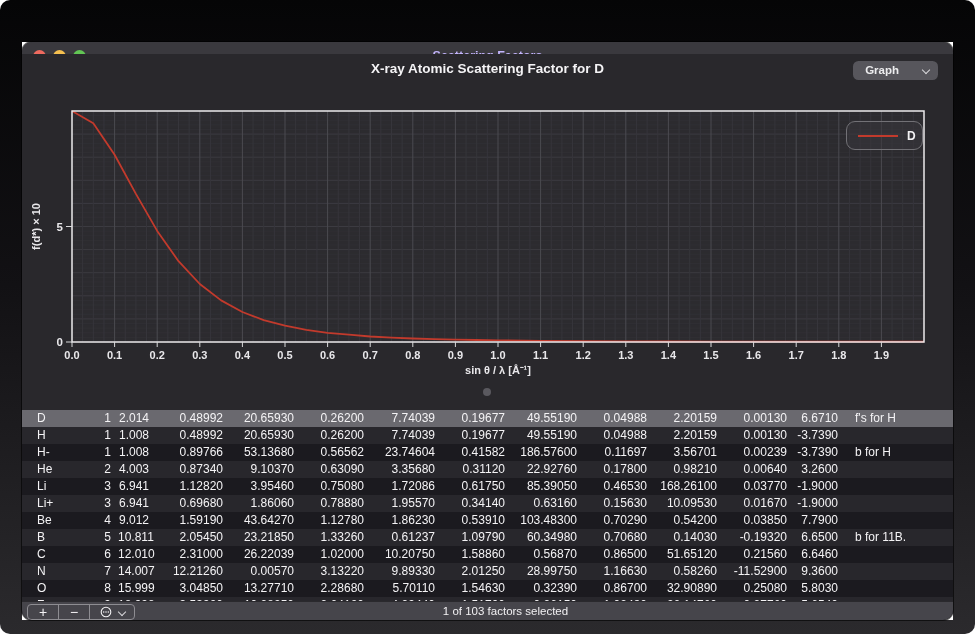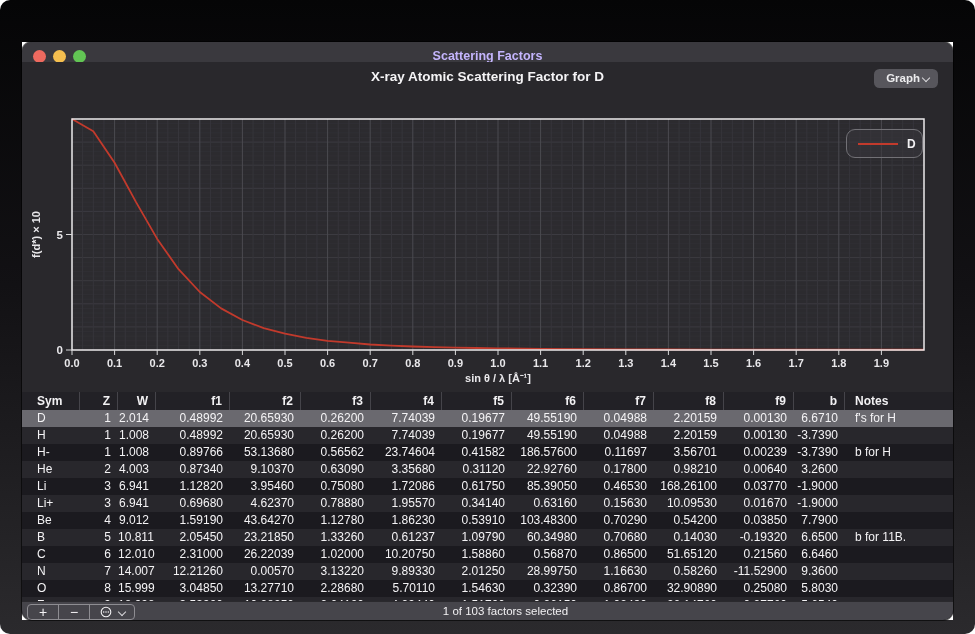--- a/index.html
+++ b/index.html
@@ -21,24 +21,24 @@
   }
   
   .titlebar{position:absolute;left:0;top:0;width:100%;height:28px;background:#3a393e;border-bottom:1px solid #232226;}
   .titlebar .title{position:absolute;left:0;right:0;top:0;height:44px;line-height:28px;text-align:center;
     font-size:12.5px;font-weight:700;color:#c4b5fd;}
   .tl{position:absolute;top:7.5px;width:13px;height:13px;border-radius:50%;}
   .tl.close{left:10.5px;background:#ee6a5f;}
   .tl.min{left:30.5px;background:#f5bf4f;}
   .tl.zoom{left:50.5px;background:#62c554;}
   
-  .chart-section{position:absolute;left:0;top:20px;width:100%;height:322px;background:#29282c;}
+  .chart-section{position:absolute;left:0;top:12px;width:100%;height:322px;background:#29282c;}
   .chart-title{position:absolute;left:0;top:7px;width:100%;text-align:center;font-size:13.5px;font-weight:600;color:#f4f3f5;}
   .graph-btn{position:absolute;right:15px;top:7px;height:19px;padding:0 9px 0 12px;border-radius:5.5px;
-    background:#57565c;display:flex;align-items:center;gap:2px;cursor:default;}
+    background:#57565c;display:flex;align-items:center;gap:23px;cursor:default;}
   .graph-btn .lbl{font-size:11.5px;font-weight:600;color:#ececee;line-height:19px;}
   .chev{width:7px;height:7px;position:relative;}
   .chev::after{content:"";position:absolute;left:1px;top:0px;width:5px;height:5px;
     border-right:1.6px solid #d9d8db;border-bottom:1.6px solid #d9d8db;transform:rotate(45deg);}
   .plot-wrap{position:absolute;left:4px;top:53px;width:909px;height:272px;}
   .legend{position:absolute;left:824px;top:67px;width:75px;height:27px;border:1px solid #727176;border-radius:9px;
     background:rgba(56,55,60,.55);display:flex;align-items:center;}
   .legend .swatch{margin-left:11px;width:40px;height:2px;background:#c23a2c;}
   .legend .lname{margin-left:9px;font-size:12px;font-weight:700;color:#f2f1f3;}
   .divider-dot{position:absolute;left:461px;top:334px;width:8px;height:8px;border-radius:50%;background:#5a595f;}
@@ -276,36 +276,20 @@
     </div>
 
     <div class="legend">
       <span class="swatch"></span>
       <span class="lname">D</span>
     </div>
 
     <div class="divider-dot"></div>
   </div>
 
-  <div class="table-head" id="table-head">
-      <div class="th al">Sym</div>
-      <div class="th ar">Z</div>
-      <div class="th ar">W</div>
-      <div class="th ar">f1</div>
-      <div class="th ar">f2</div>
-      <div class="th ar">f3</div>
-      <div class="th ar">f4</div>
-      <div class="th ar">f5</div>
-      <div class="th ar">f6</div>
-      <div class="th ar">f7</div>
-      <div class="th ar">f8</div>
-      <div class="th ar">f9</div>
-      <div class="th ar">b</div>
-      <div class="th an">Notes</div>
-    </div>
   <div class="table-rows" id="table-rows">
       <div class="table-row selected">
         <div class="td al">D</div>
         <div class="td ar">1</div>
         <div class="td ar">2.014</div>
         <div class="td ar">0.48992</div>
         <div class="td ar">20.65930</div>
         <div class="td ar">0.26200</div>
         <div class="td ar">7.74039</div>
         <div class="td ar">0.19677</div>
@@ -378,21 +362,21 @@
         <div class="td ar">168.26100</div>
         <div class="td ar">0.03770</div>
         <div class="td ar">-1.9000</div>
         <div class="td an"></div>
       </div>
       <div class="table-row light">
         <div class="td al">Li+</div>
         <div class="td ar">3</div>
         <div class="td ar">6.941</div>
         <div class="td ar">0.69680</div>
-        <div class="td ar">4.62370</div>
+        <div class="td ar">1.86060</div>
         <div class="td ar">0.78880</div>
         <div class="td ar">1.95570</div>
         <div class="td ar">0.34140</div>
         <div class="td ar">0.63160</div>
         <div class="td ar">0.15630</div>
         <div class="td ar">10.09530</div>
         <div class="td ar">0.01670</div>
         <div class="td ar">-1.9000</div>
         <div class="td an"></div>
       </div>

